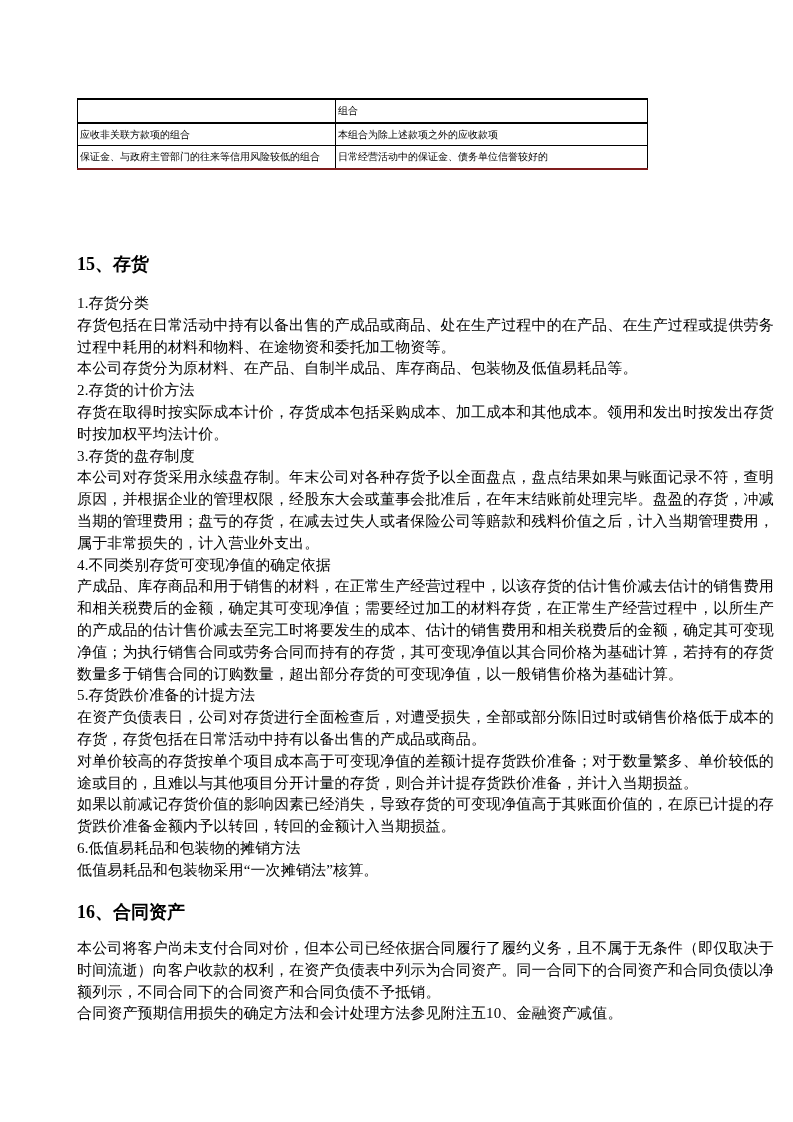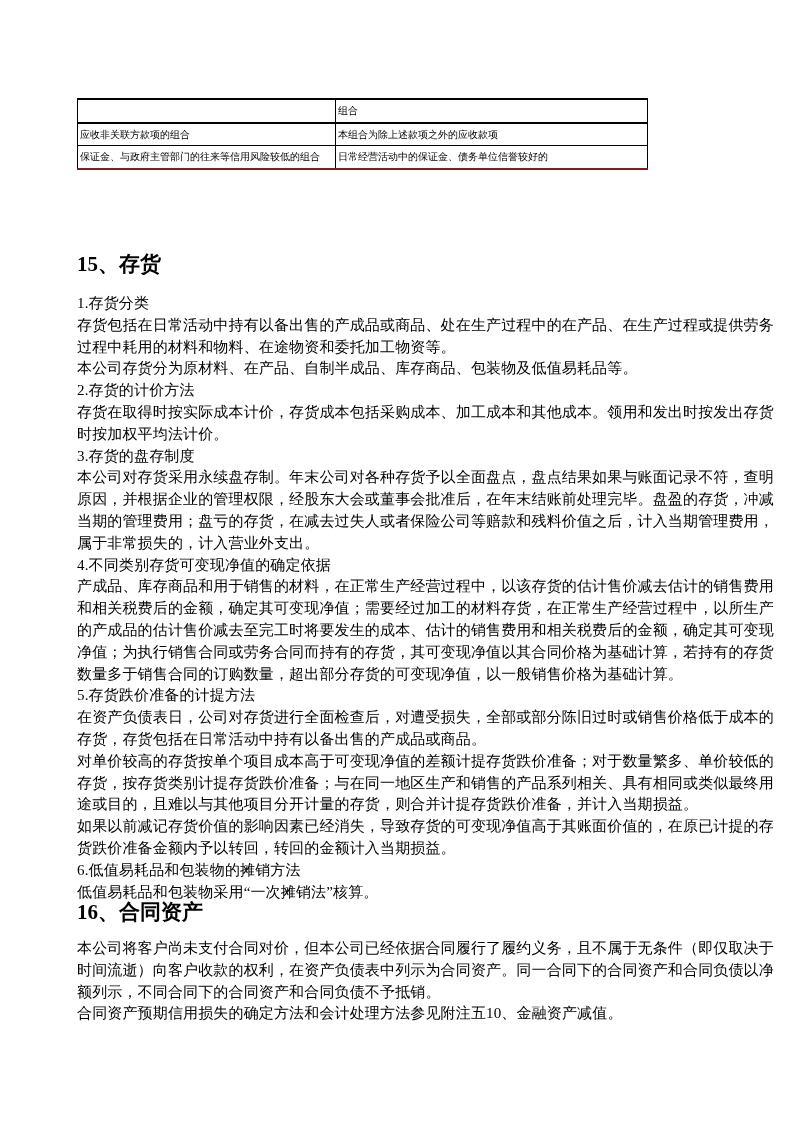--- a/index.html
+++ b/index.html
@@ -38,21 +38,21 @@
     width: 254px;
     border-right: 1px solid #000;
   }
   .grouping-table tr:nth-child(1) td { border-bottom: 2px solid #000; }
   .grouping-table tr:nth-child(3) td { border-bottom: 2px solid #7f1d1d; }
   .grouping-table tr:nth-child(4) td { border-bottom: none; }
 
   .sec-heading {
     position: absolute;
     left: 77px;
-    font-size: 21px;
+    font-size: 18px;
     font-weight: bold;
     line-height: 20px;
     white-space: nowrap;
   }
   #heading-inventory { top: 254px; }
   #heading-contract  { top: 896px; margin-top: 6px; }
 
   .text-block {
     position: absolute;
     left: 77px;
@@ -106,21 +106,20 @@
     <div class="tline">4.不同类别存货可变现净值的确定依据</div>
     <div class="tline">产成品、库存商品和用于销售的材料，在正常生产经营过程中，以该存货的估计售价减去估计的销售费用</div>
     <div class="tline">和相关税费后的金额，确定其可变现净值；需要经过加工的材料存货，在正常生产经营过程中，以所生产</div>
     <div class="tline">的产成品的估计售价减去至完工时将要发生的成本、估计的销售费用和相关税费后的金额，确定其可变现</div>
     <div class="tline">净值；为执行销售合同或劳务合同而持有的存货，其可变现净值以其合同价格为基础计算，若持有的存货</div>
     <div class="tline">数量多于销售合同的订购数量，超出部分存货的可变现净值，以一般销售价格为基础计算。</div>
     <div class="tline">5.存货跌价准备的计提方法</div>
     <div class="tline">在资产负债表日，公司对存货进行全面检查后，对遭受损失，全部或部分陈旧过时或销售价格低于成本的</div>
     <div class="tline">存货，存货包括在日常活动中持有以备出售的产成品或商品。</div>
     <div class="tline">对单价较高的存货按单个项目成本高于可变现净值的差额计提存货跌价准备；对于数量繁多、单价较低的</div>
-    <div class="tline">存货，按存货类别计提存货跌价准备；与在同一地区生产和销售的产品系列相关、具有相同或类似最终用</div>
     <div class="tline">途或目的，且难以与其他项目分开计量的存货，则合并计提存货跌价准备，并计入当期损益。</div>
     <div class="tline">如果以前减记存货价值的影响因素已经消失，导致存货的可变现净值高于其账面价值的，在原已计提的存</div>
     <div class="tline">货跌价准备金额内予以转回，转回的金额计入当期损益。</div>
     <div class="tline">6.低值易耗品和包装物的摊销方法</div>
     <div class="tline">低值易耗品和包装物采用“一次摊销法”核算。</div>
   </div>
 
 <div id="heading-contract" class="sec-heading">16、合同资产</div>
 
 <div id="body-contract" class="text-block">

